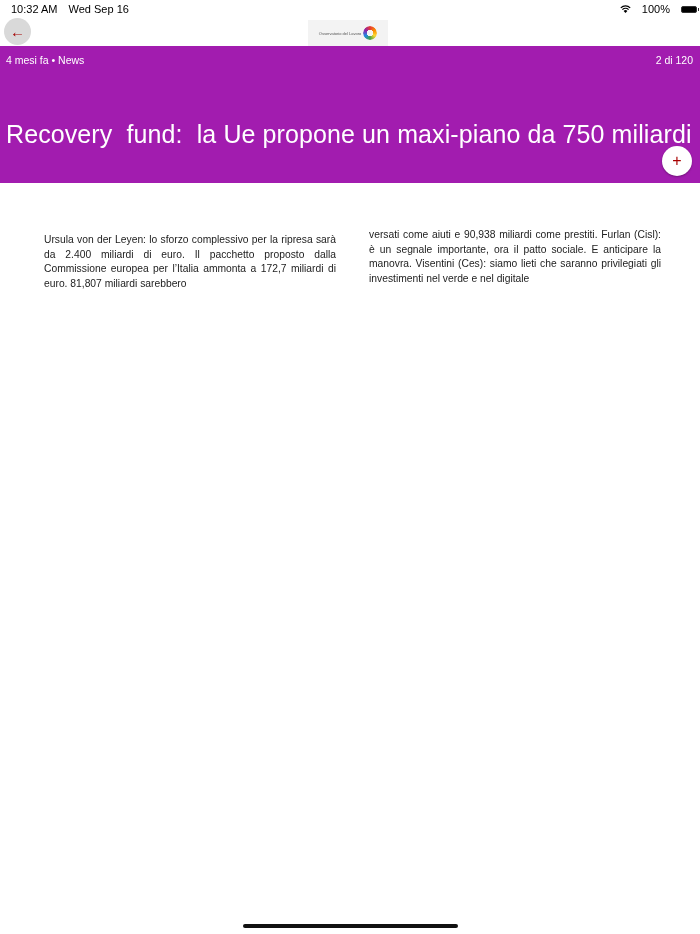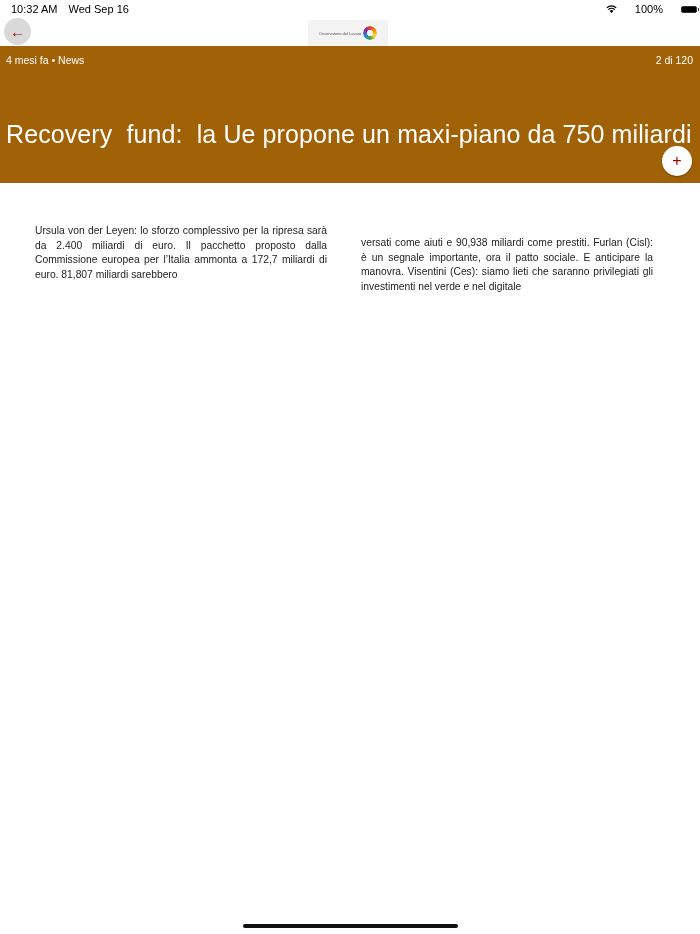--- a/index.html
+++ b/index.html
@@ -6,39 +6,39 @@
   body {
     width:700px; height:934px; position:relative; overflow:hidden;
     background:#ffffff; font-family:"Liberation Sans", sans-serif; color:#222;
   }
   .status-bar {
     position:absolute; left:0; top:0; width:700px; height:17px;
     font-size:11px; color:#000;padding-left:7px;
   }
   .status-left { position:absolute; left:11px; top:3px; }
   .status-left span { margin-right:8px; }
-  .status-right { position:absolute; right:10px; top:3px; display:flex; align-items:center; gap:18px; }
+  .status-right { position:absolute; right:10px; top:3px; display:flex; align-items:center; gap:11px; }
   .battery { width:16px; height:7px; border:1px solid #333; border-radius:2px; position:relative; background:#000; box-sizing:border-box; }
   .battery::after { content:""; position:absolute; right:-3px; top:1.5px; width:1.5px; height:3px; background:#333; }
   .nav-bar { position:absolute; left:0; top:17px; width:700px; height:29px; }
   .back-button {
     position:absolute; left:4px; top:1px; width:27px; height:27px; border-radius:50%;
     background:#d9d9d9; display:flex; align-items:center; justify-content:center;
     color:#a40000; font-size:15px; cursor:pointer;
   }
   .logo {
     position:absolute; left:308px; top:3px; width:80px; height:26px; background:#f3f3f3;
     display:flex; align-items:center; justify-content:center; gap:2px; font-size:4px; color:#555;
   }
   .logo-wheel { width:14px; height:14px; border-radius:50%;
     background:conic-gradient(#e53935,#fb8c00,#fdd835,#43a047,#1e88e5,#8e24aa,#e53935);
     -webkit-mask:radial-gradient(circle,transparent 3px,#000 3.5px); mask:radial-gradient(circle,transparent 3px,#000 3.5px);
   }
   .header {
-    position:absolute; left:0; top:46px; width:700px; height:137px; background:#a16207; color:#fff;
+    position:absolute; left:0; top:46px; width:700px; height:137px; background:#a21caf; color:#fff;
   }
   .meta-left { position:absolute; left:6px; top:8px; font-size:10.5px; }
   .meta-right { position:absolute; right:7px; top:8px; font-size:10.5px;text-align:right; }
   .title { position:absolute; left:6px; top:57px; font-size:25px; font-weight:normal; letter-spacing:0.1px; white-space:pre; }
   .plus-button {
     position:absolute; right:8px; top:100px; width:30px; height:30px; border-radius:50%;
     background:#fff; color:#a80000; font-size:16px; display:flex; align-items:center; justify-content:center; cursor:pointer;
     box-shadow:0 1px 2px rgba(0,0,0,0.3);
   }
   .article { position:absolute; left:35px; top:224px; width:630px; display:flex; justify-content:space-between; }
@@ -79,17 +79,17 @@
 <div class="header">
   <div class="meta-left">4 mesi fa • News</div>
   <div class="meta-right">2 di 120</div>
   <h1 class="title">Recovery  fund:  la Ue propone un maxi-piano da 750 miliardi</h1>
   <div class="plus-button">
     <span>+</span>
   </div>
 </div>
 
 <div class="article">
-  <p class="col" style="margin:0">Ursula von der Leyen: lo sforzo complessivo per la ripresa sarà da 2.400 miliardi di euro. Il pacchetto proposto dalla Commissione europea per l’Italia ammonta a 172,7 miliardi di euro. 81,807 miliardi sarebbero</p>
-  <p class="col" style="margin:12px">versati come aiuti e 90,938 miliardi come prestiti. Furlan (Cisl): è un segnale importante, ora il patto sociale. E anticipare la manovra. Visentini (Ces): siamo lieti che saranno privilegiati gli investimenti nel verde e nel digitale</p>
+  <p class="col" style="margin:9px">Ursula von der Leyen: lo sforzo complessivo per la ripresa sarà da 2.400 miliardi di euro. Il pacchetto proposto dalla Commissione europea per l’Italia ammonta a 172,7 miliardi di euro. 81,807 miliardi sarebbero</p>
+  <p class="col" style="margin:4px">versati come aiuti e 90,938 miliardi come prestiti. Furlan (Cisl): è un segnale importante, ora il patto sociale. E anticipare la manovra. Visentini (Ces): siamo lieti che saranno privilegiati gli investimenti nel verde e nel digitale</p>
 </div>
 
 <div class="home-indicator"></div>
 
 </body></html>

